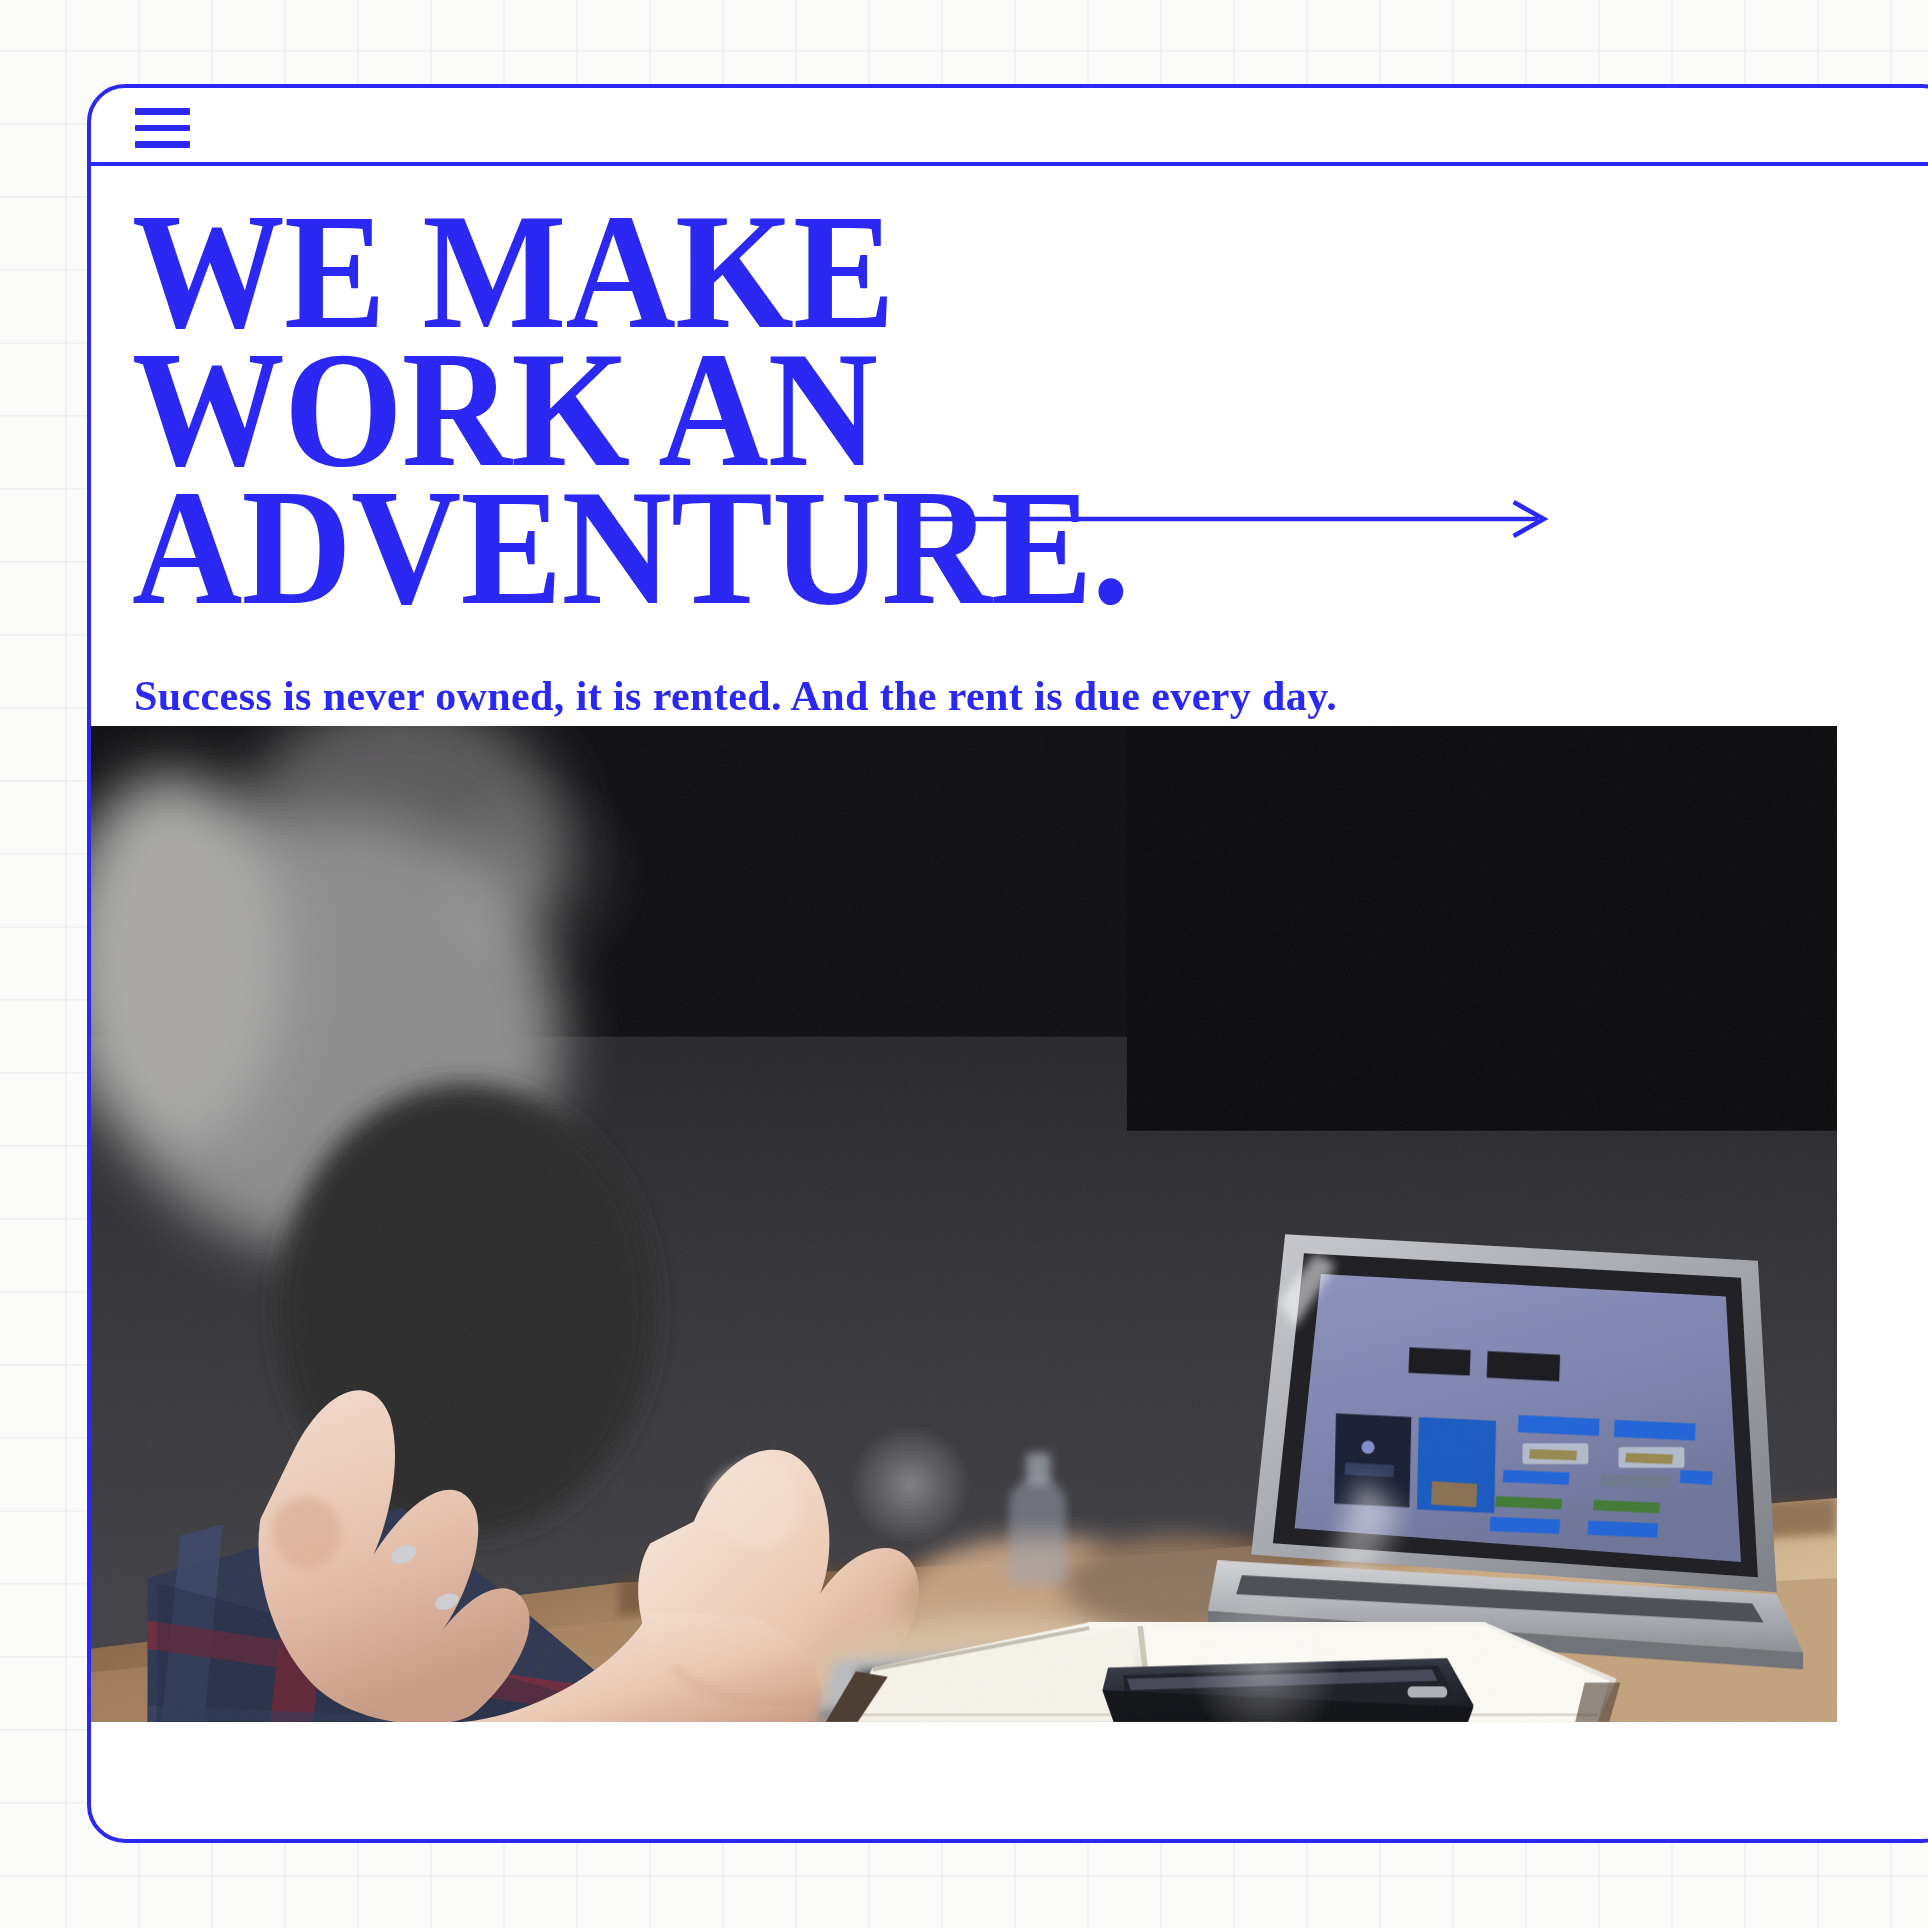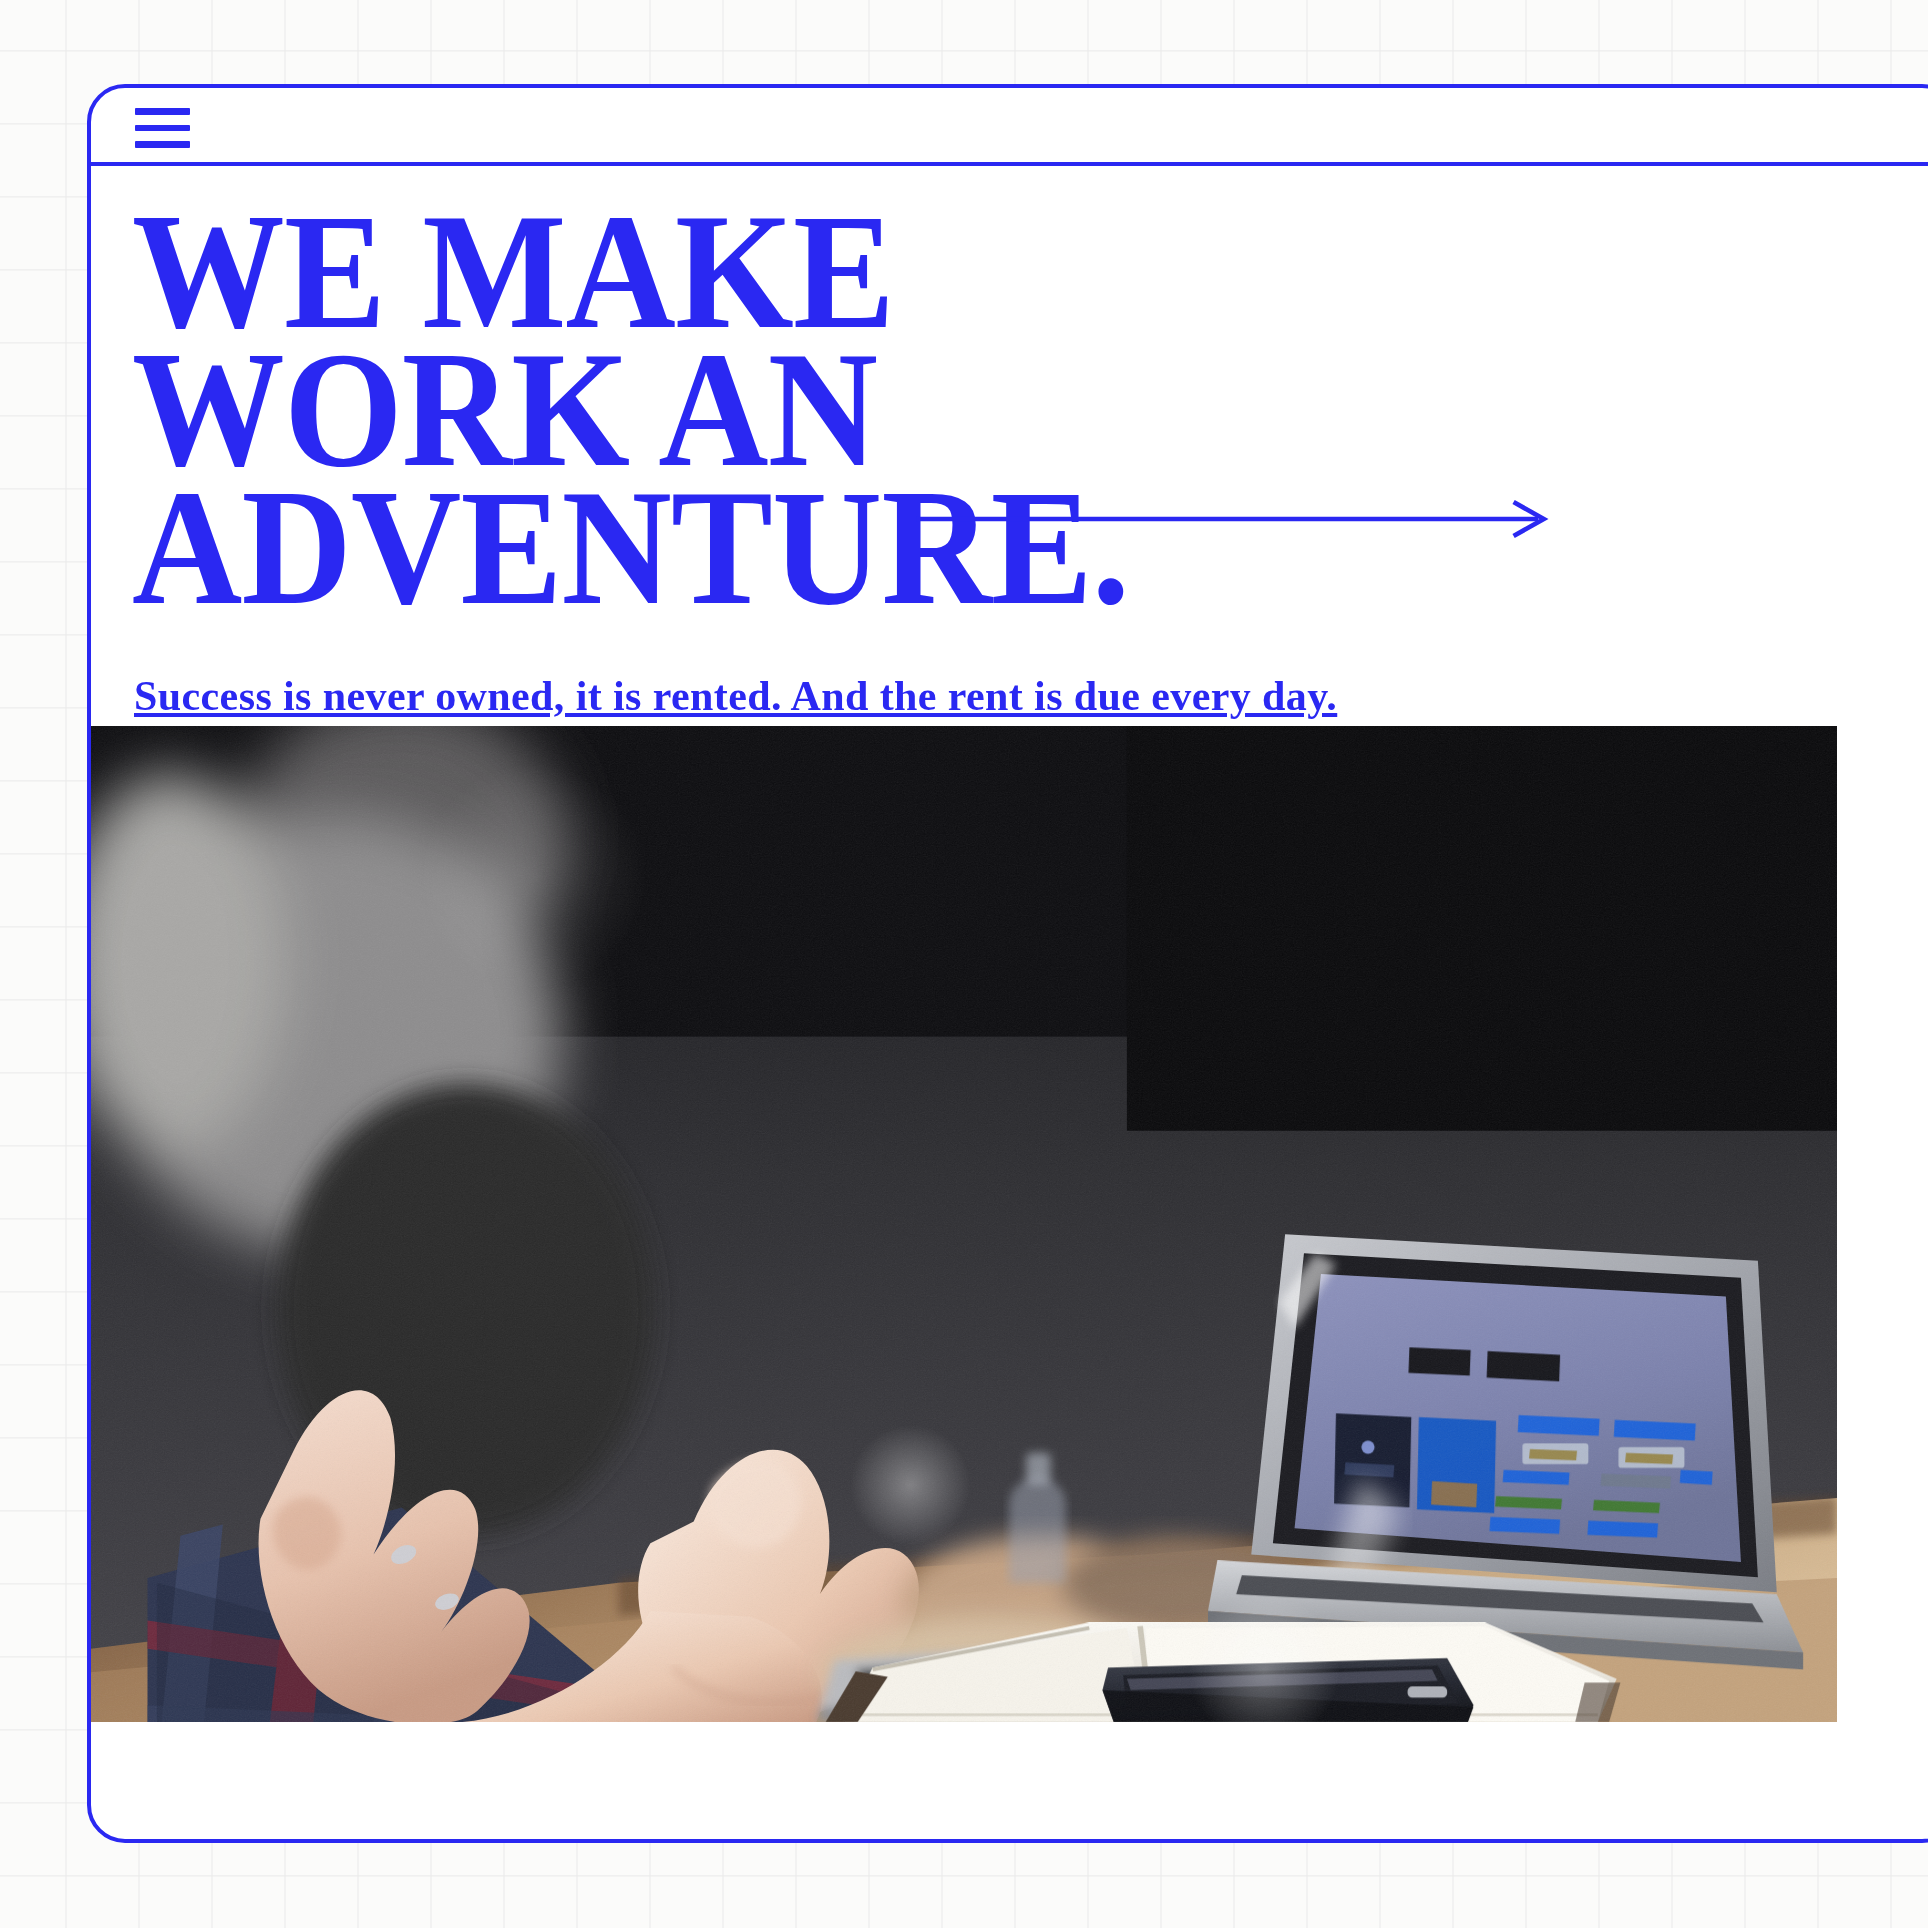--- a/index.html
+++ b/index.html
@@ -83,21 +83,20 @@
   
   #tagline {
     position:absolute;
     left:43px; top:506px;
     font-family:"Liberation Serif", serif;
     font-weight:bold;
     font-size:42px;
     letter-spacing:0.4px;
     color:#2a28f2;
     white-space:nowrap;
-    text-decoration:underline;
   }
 
   
   #photo {
     position:absolute;
     left:0; top:638px;
     width:1746px; height:996px;
     overflow:hidden;
     background:#0b0b0d;
   }

